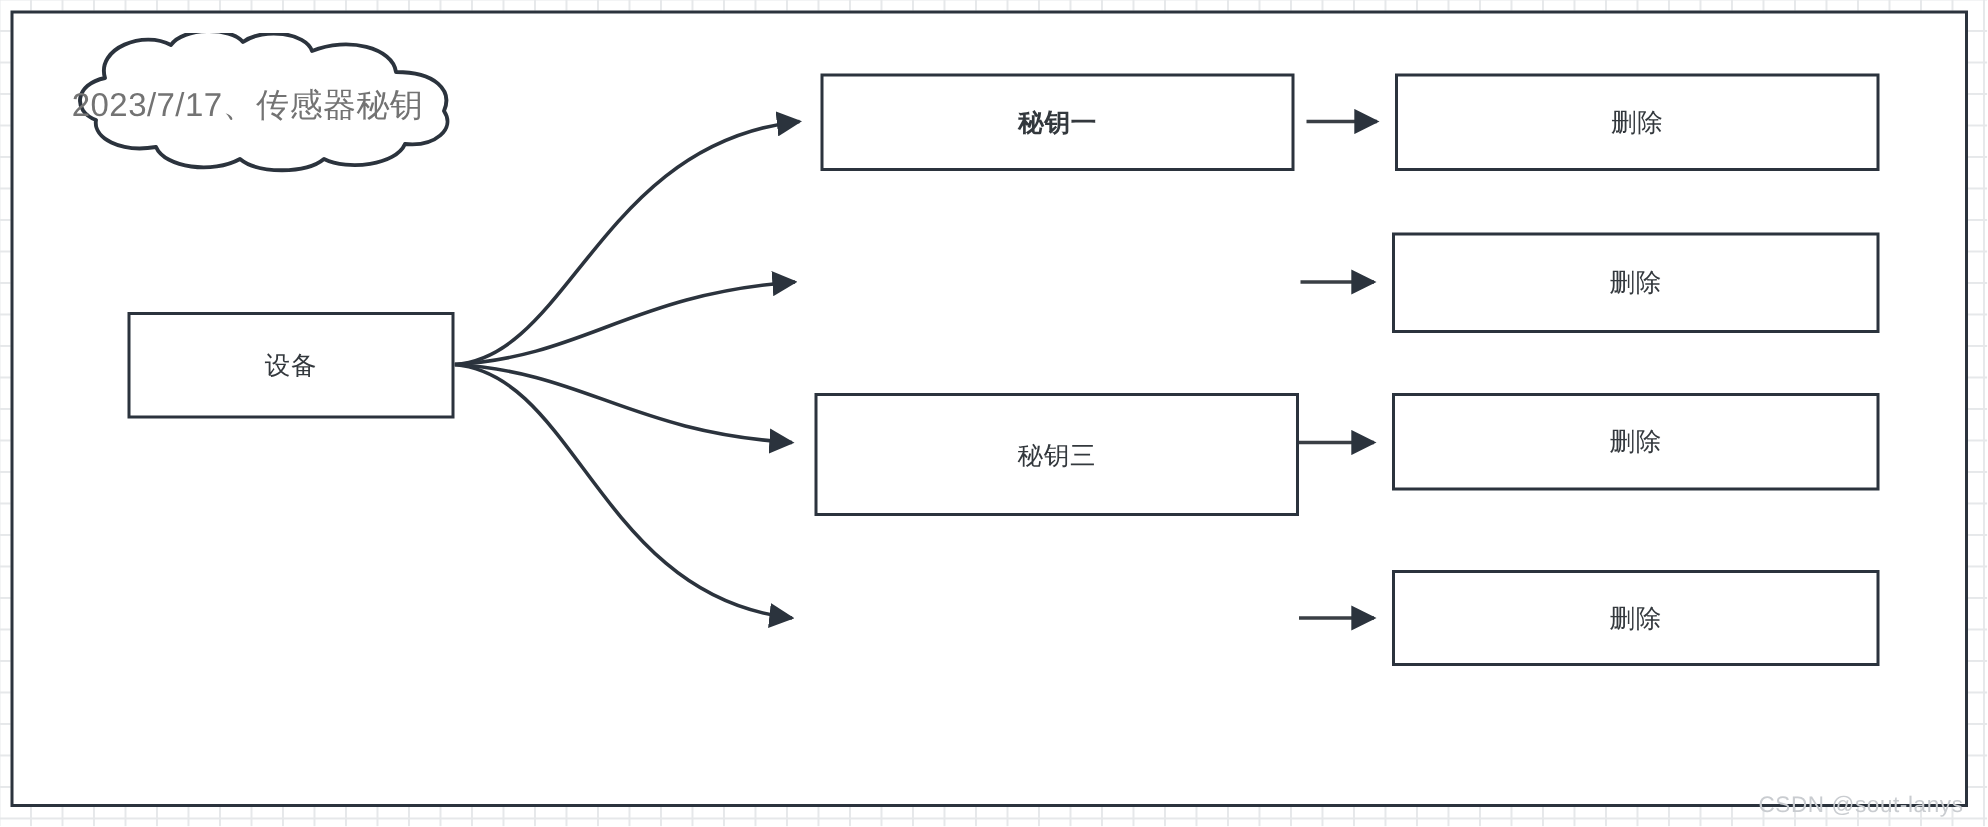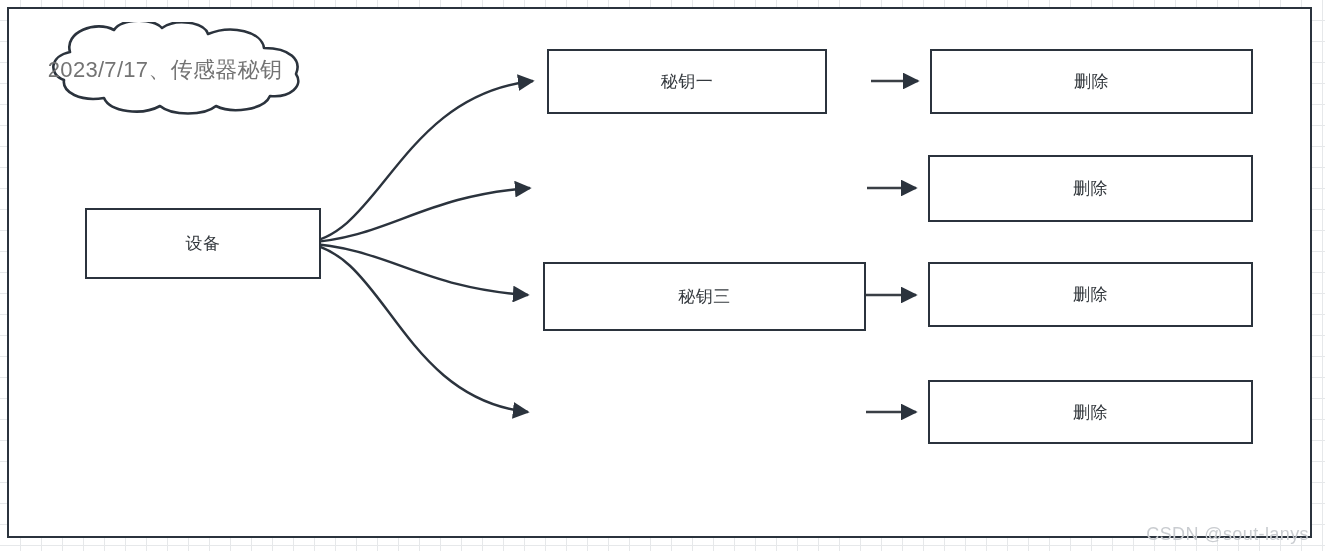--- a/index.html
+++ b/index.html
@@ -79,21 +79,21 @@
     letter-spacing: 0.3px;
     white-space: nowrap;
     padding-left: 4px;
     box-sizing: border-box;
   }
   #watermark {
     position: absolute;
     right: 16px;
     bottom: 6px;
     color: #c9ccd0;
-    font-size: 18px;
+    font-size: 15px;
     letter-spacing: 0.4px;
     white-space: nowrap;
   }
 </style>
 </head>
 <body>
 
 <div id="stage">
 
   <div id="grid"></div>
@@ -133,36 +133,36 @@
                C 286,64 272,76 252,74
                C 246,88 214,92 198,84
                C 186,94 154,94 142,84
                C 124,94 92,90 86,76
                C 62,80 44,70 46,58
                C 30,52 32,34 52,30 Z" fill="#ffffff" stroke="#2b333d" stroke-width="2.6" stroke-linejoin="round"></path>
     </svg>
     <div class="cloud-label">2023/7/17、传感器秘钥</div>
   </div>
 
-  <div class="node" style="left:85px; top:208px; width:236px; height:71px;">
+  <div class="node" style="left:85px; top:208px; width:218px; height:71px;">
     <span>设备</span>
   </div>
 
-  <div class="node" style="left:547px; top:49px; width:280px; height:65px;">
+  <div class="node" style="left:547px; top:49px; width:316px; height:65px;font-weight:bold;">
     <span>秘钥一</span>
   </div>
   <div class="node" style="left:930px; top:49px; width:323px; height:65px;">
     <span>删除</span>
   </div>
 
   <div class="node" style="left:928px; top:155px; width:325px; height:67px;">
     <span>删除</span>
   </div>
 
-  <div class="node" style="left:543px; top:262px; width:323px; height:69px;justify-content:center;">
+  <div class="node" style="left:543px; top:262px; width:323px; height:82px;justify-content:center;">
     <span>秘钥三</span>
   </div>
   <div class="node" style="left:928px; top:262px; width:325px; height:65px;">
     <span>删除</span>
   </div>
 
   <div class="node" style="left:928px; top:380px; width:325px; height:64px;">
     <span>删除</span>
   </div>
 

